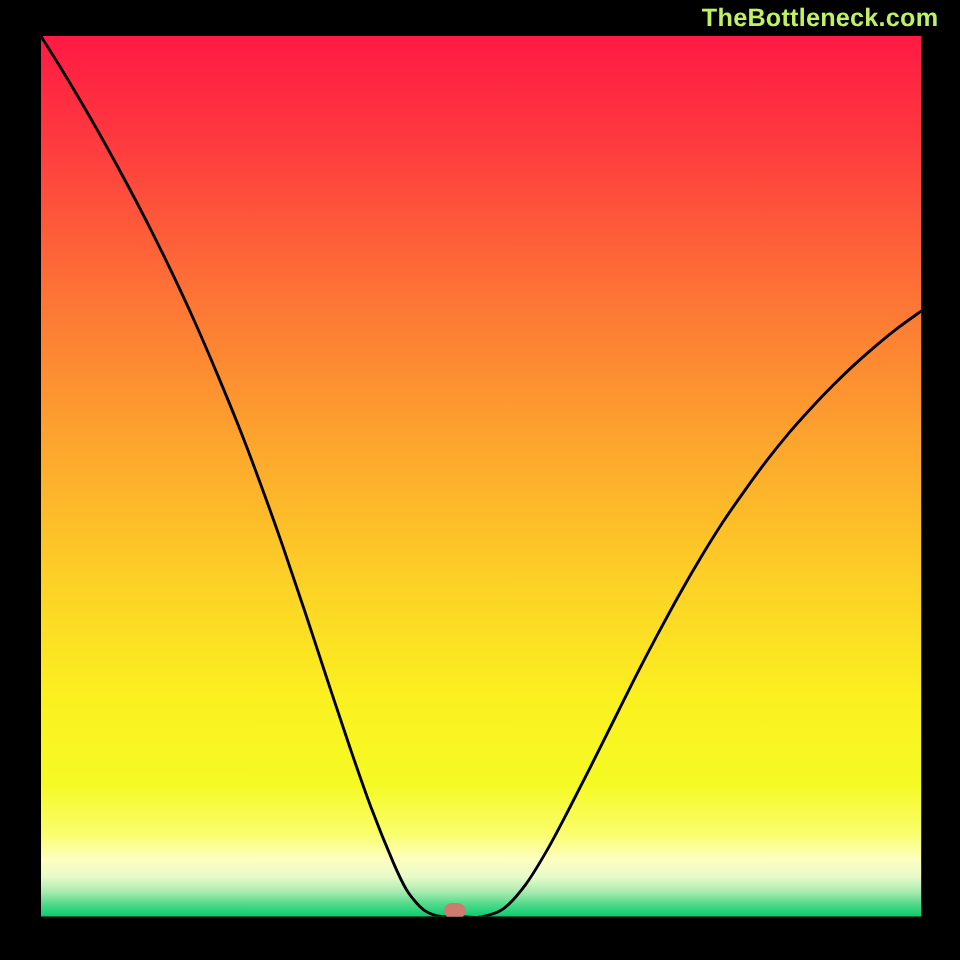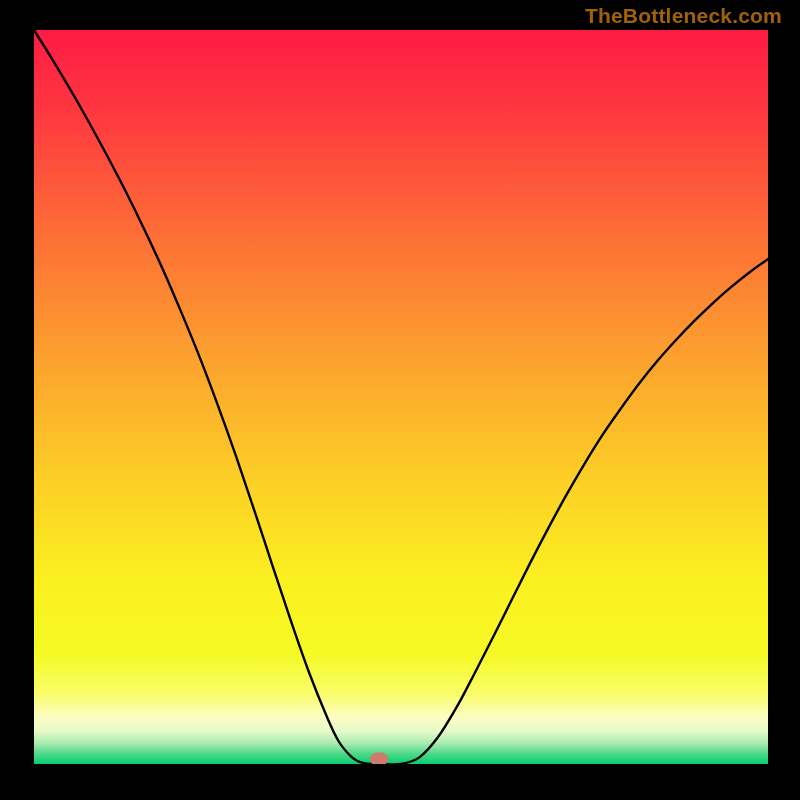--- a/index.html
+++ b/index.html
@@ -13,21 +13,21 @@
   .frame {
     position: relative;
     width: 800px;
     height: 800px;
     background: #000;
   }
   .watermark {
     position: absolute;
     top: 4px;
     right: 18px;
-    color: #a16207;
+    color: #bef264;
     font-family: Arial, Helvetica, sans-serif;
     font-size: 21px;
     font-weight: 600;
     letter-spacing: 0.2px;
     user-select: none;
   }
   .plot-area {
     position: absolute;
     left: 34px;
     top: 30px;

